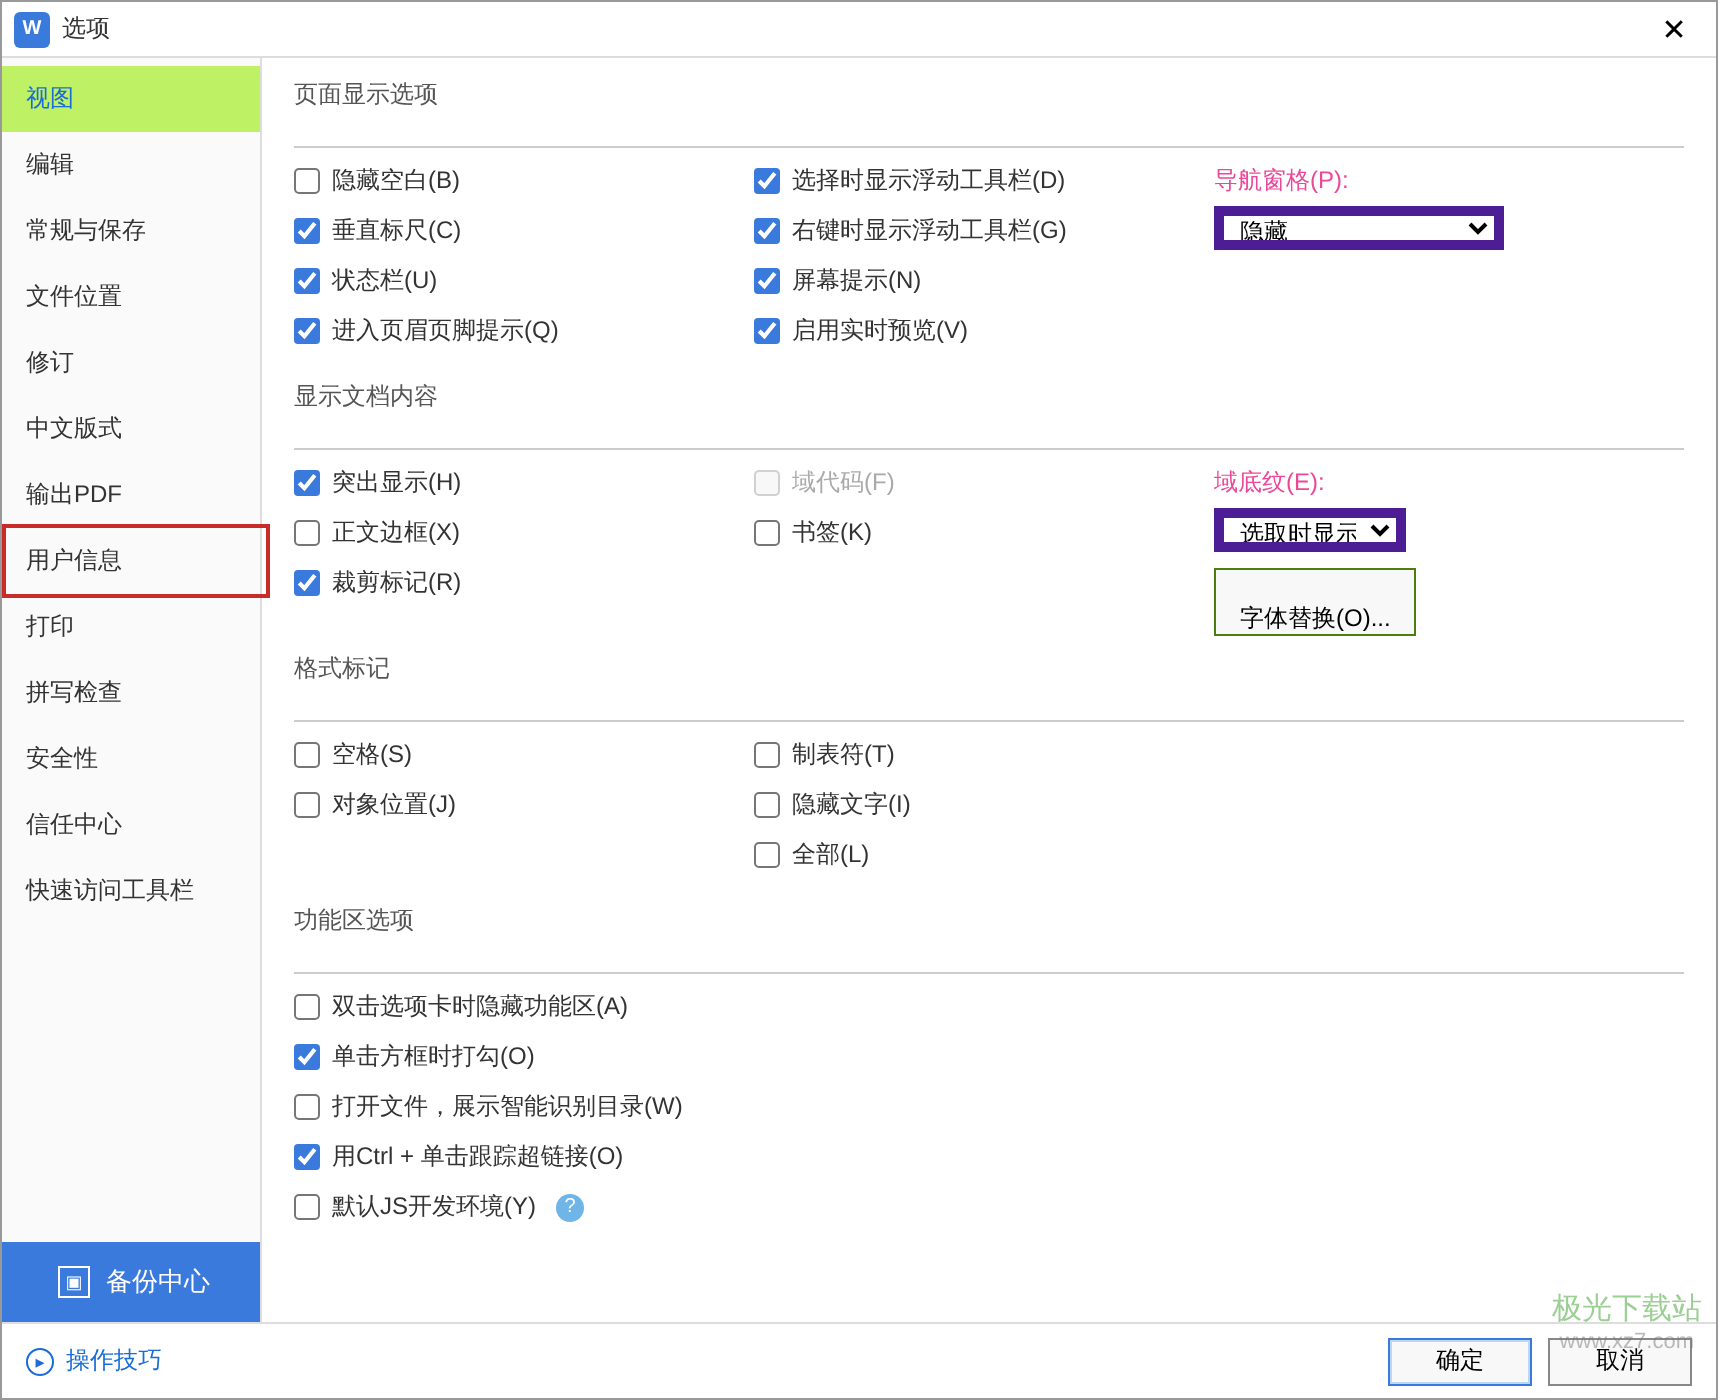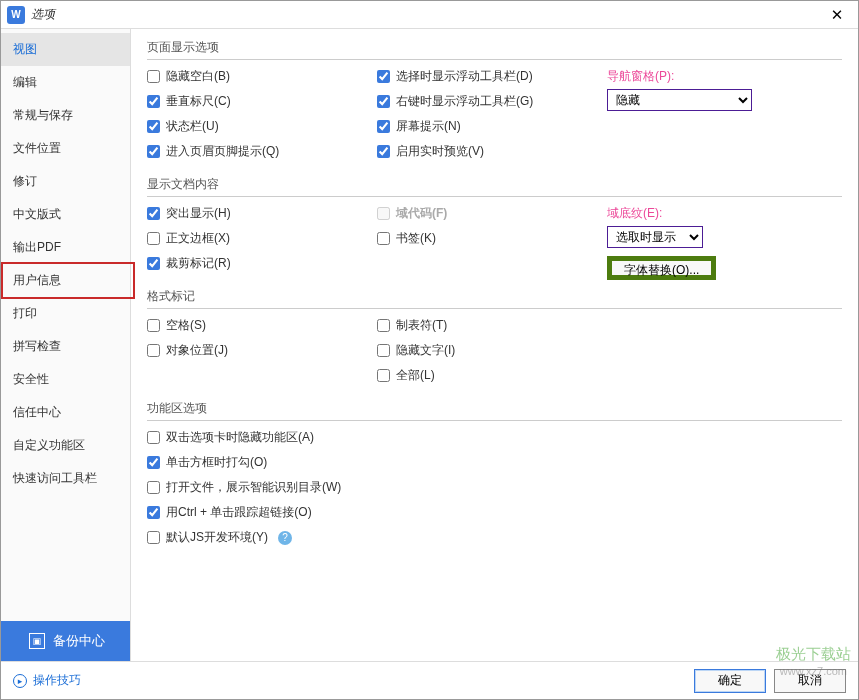--- a/index.html
+++ b/index.html
@@ -1,43 +1,43 @@
 <!DOCTYPE html>
 <html><head>
   <meta charset="utf-8">
   <style>
     * { margin: 0; padding: 0; box-sizing: border-box; font-family: "Microsoft YaHei", sans-serif; }
     body { background: #f0f0f0; width: 859px; height: 700px; overflow: hidden; }
     .dialog { width: 859px; height: 700px; background: #fff; border: 1px solid #999; display: flex; flex-direction: column; }
     .titlebar { height: 28px; background: #fff; border-bottom: 1px solid #ddd; display: flex; align-items: center; padding: 0 6px; }
     .titlebar-icon { width: 18px; height: 18px; background: #3a7add; border-radius: 3px; display: flex; align-items: center; justify-content: center; color: #fff; font-size: 10px; font-weight: bold; margin-right: 6px; }
-    .titlebar-title { font-size: 12px; color: #333; flex: 1; font-style: italic; }
+    .titlebar-title { font-size: 12px; color: #333; flex: 1; }
     .titlebar-close { width: 30px; text-align: center; font-size: 15px; cursor: pointer; font-family: Arial; }
     .body { flex: 1; display: flex; overflow: hidden; }
     .sidebar { width: 130px; background: #fafafa; border-right: 1px solid #ddd; display: flex; flex-direction: column; }
     .sidebar-list { flex: 1; padding-top: 4px; }
     .sidebar-item { padding: 8px 12px; font-size: 12px; color: #333; cursor: pointer; position: relative; }
-    .sidebar-item.active { background: #e5e5e5; color: #1a6dd6; }
+    .sidebar-item.active { background: #bef264; color: #1a6dd6; }
     .highlight-box { position: absolute; left: 0; top: -2px; right: -5px; bottom: -2px; border: 2px solid #c92a2a; pointer-events: none; }
     .backup-btn { height: 40px; background: #3a7add; color: #fff; display: flex; align-items: center; padding-left: 28px; font-size: 13px; cursor: pointer; gap: 8px; }
     .backup-icon { width: 16px; height: 16px; border: 1.5px solid #fff; display: inline-flex; align-items: center; justify-content: center; font-size: 9px; }
     .content { flex: 1; padding: 10px 16px; overflow-y: auto; font-size: 12px; color: #333; }
     .section { margin-bottom: 8px; }
-    .section-title { font-size: 12px; color: #555; border-bottom: 1px solid #ccc; padding-bottom: 3px; margin-bottom: 8px; }
+    .section-title { font-size: 12px; color: #555; border-bottom: 1px solid #ccc; padding-bottom: 17px; margin-bottom: 8px; }
     .row { display: flex; flex-wrap: wrap; }
     .col1 { width: 230px; }
     .col2 { width: 230px; }
     .col3 { flex: 1; }
     .check { display: flex; align-items: center; gap: 6px; margin-bottom: 8px; font-size: 12px; }
     .check input { width: 13px; height: 13px; accent-color: #3a7add; }
     .check label { cursor: pointer; }
-    .check.disabled label { color: #aaa; font-weight: bold; }
+    .check.disabled label { color: #aaa; }
     .label-text { font-size: 12px; color: #ec4899; margin-bottom: 4px; display: block; }
-    .select { width: 145px; height: 22px; border: 1px solid #4c1d95; background: #fff; font-size: 12px; padding: 0 4px; }
-    .btn-small { height: 24px; border: 5px solid #4d7c0f; background: #f8f8f8; font-size: 12px; padding: 1px 12px; cursor: pointer; }
+    .select { width: 145px; height: 22px; border: 5px solid #4c1d95; background: #fff; font-size: 12px; padding: 0 4px; }
+    .btn-small { height: 24px; border: 1px solid #4d7c0f; background: #f8f8f8; font-size: 12px; padding: 16px 12px; cursor: pointer; }
     .help-icon { display: inline-block; width: 14px; height: 14px; border-radius: 50%; background: #6fb5e8; color: #fff; font-size: 10px; text-align: center; line-height: 14px; margin-left: 4px; }
     .footer { height: 38px; border-top: 1px solid #ddd; display: flex; align-items: center; padding: 0 12px; font-size: 12px; }
     .footer-left { display: flex; align-items: center; gap: 6px; color: #1a6dd6; cursor: pointer; }
     .footer-left-icon { width: 14px; height: 14px; border: 1.5px solid #1a6dd6; border-radius: 50%; display: inline-flex; align-items: center; justify-content: center; font-size: 9px; }
     .footer-right { margin-left: auto; display: flex; gap: 8px; }
     .footer-btn { width: 72px; height: 24px; border: 1px solid #888; background: #f8f8f8; font-size: 12px; cursor: pointer; }
     .footer-btn.primary { border: 1px solid #3a7add; box-shadow: 0 0 0 1px #bcd6f5 inset; }
     .watermark { position: absolute; right: 8px; bottom: 36px; font-size: 15px; color: rgba(88,175,75,0.6); pointer-events: none; }
     .watermark2 { position: absolute; right: 12px; bottom: 23px; font-size: 11px; color: rgba(120,120,120,0.5); pointer-events: none; }
   </style>
@@ -58,21 +58,20 @@
           <div class="sidebar-item">常规与保存</div>
           <div class="sidebar-item">文件位置</div>
           <div class="sidebar-item">修订</div>
           <div class="sidebar-item">中文版式</div>
           <div class="sidebar-item">输出PDF</div>
           <div class="sidebar-item" style="position: relative;">用户信息<div class="highlight-box"></div></div>
           <div class="sidebar-item">打印</div>
           <div class="sidebar-item">拼写检查</div>
           <div class="sidebar-item">安全性</div>
           <div class="sidebar-item">信任中心</div>
-          <div class="sidebar-item">自定义功能区</div>
           <div class="sidebar-item">快速访问工具栏</div>
         </div>
       <div class="backup-btn">
         <span class="backup-icon">▣</span>
         <span>备份中心</span>
       </div>
     </div>
     <div class="content">
 
       <div class="section">

